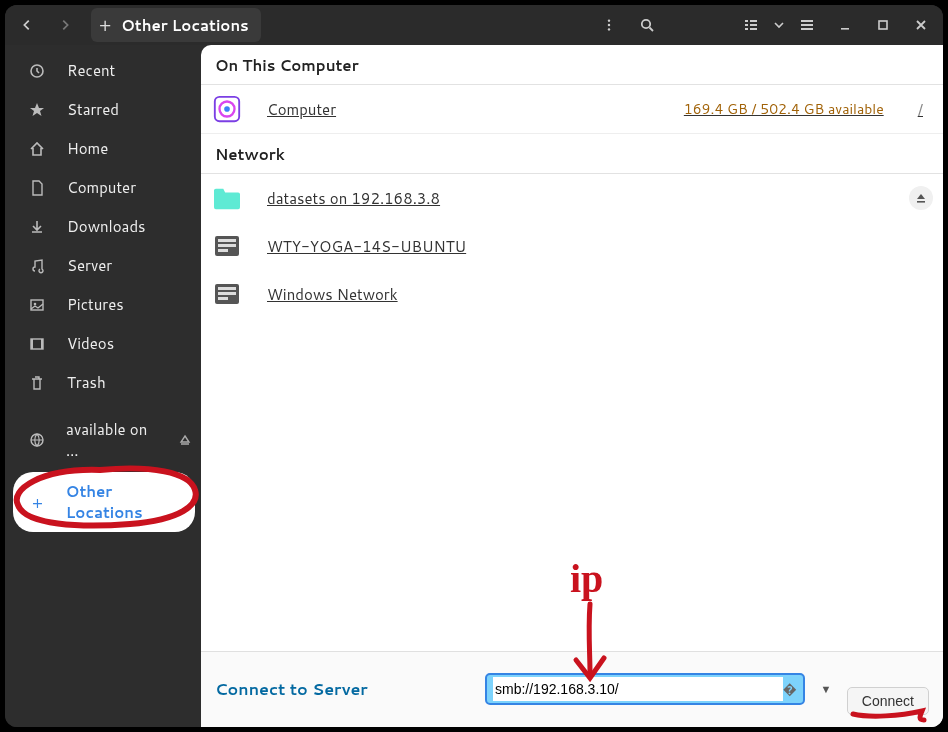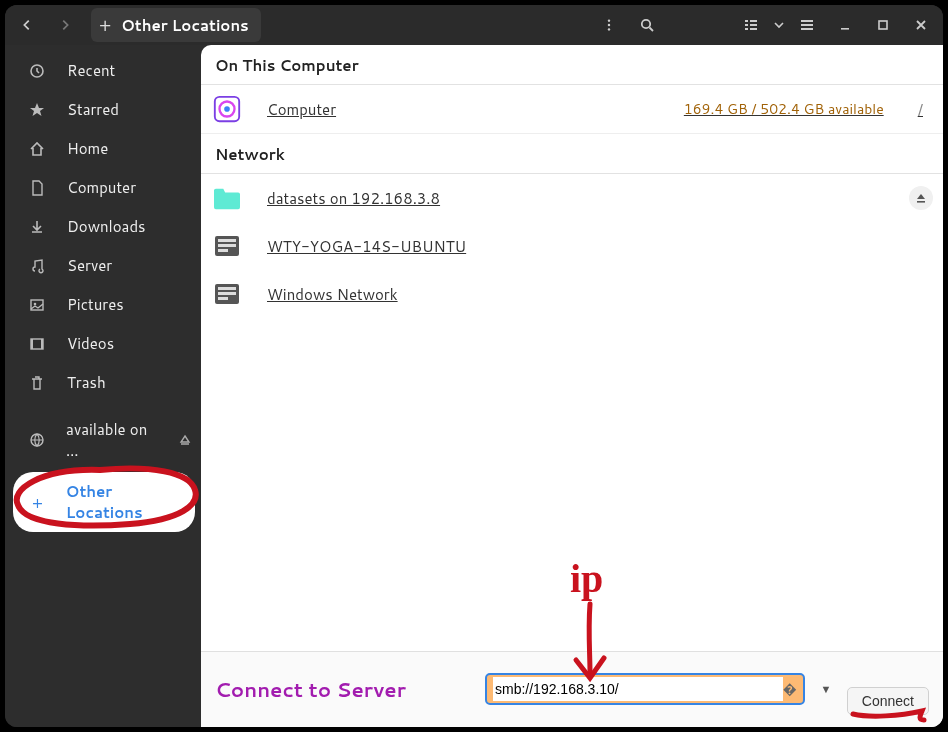--- a/index.html
+++ b/index.html
@@ -130,28 +130,28 @@
   }
   .main-spacer { flex: 1; }
   .connect-bar {
     display: flex;
     align-items: center;
     gap: 10px;
     padding: 10px 14px 12px 14px;
     border-top: 1px solid #e0e0e0;
     background: #fafafa;
   }
-  .connect-bar .label { font-weight: 700; font-size: 20px; color: #a21caf; flex-shrink: 0; width: 260px; }
+  .connect-bar .label { font-weight: 700; font-size: 16px; color: #0369a1; flex-shrink: 0; width: 260px; }
   .connect-input-wrap {
     flex: 1;
     display: flex;
     align-items: center;
     border: 2px solid #3584e4;
     border-radius: 5px;
-    background: #fdba74;
+    background: #7dd3fc;
     padding: 2px 6px;
   }
   .connect-input {
     flex: 1;
     border: none;
     outline: none;
     font-size: 14px;
     padding: 4px 2px;
   }
   .connect-input-wrap .qmark { color: #666; font-size: 14px; }

